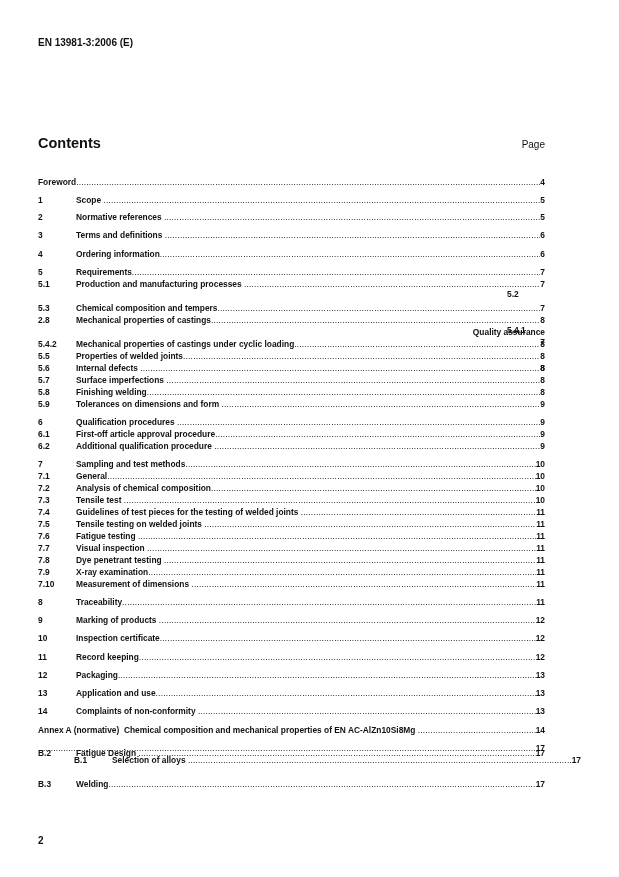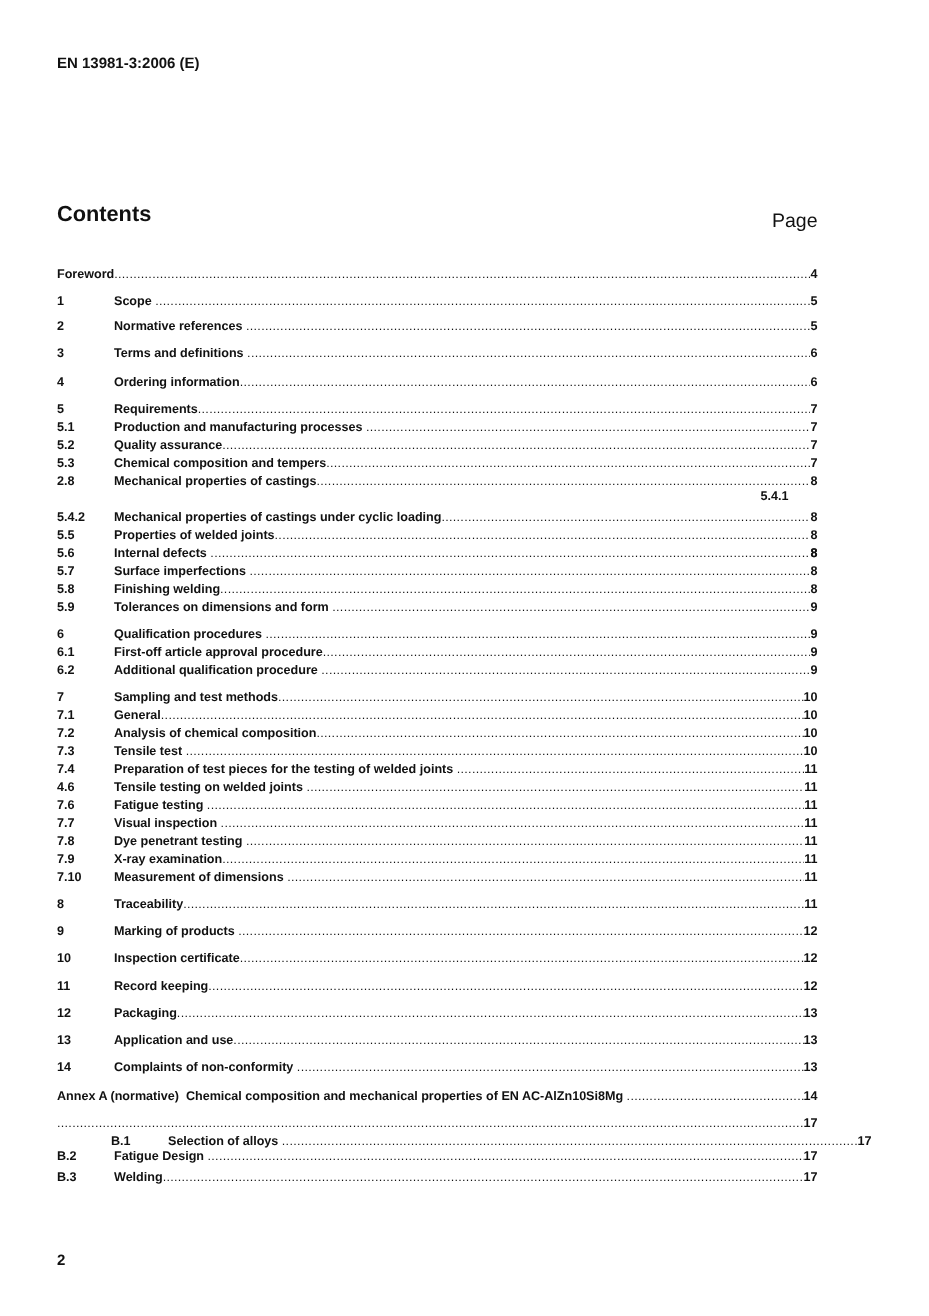--- a/index.html
+++ b/index.html
@@ -1,20 +1,20 @@
 <!DOCTYPE html>
 <html><head>
 <meta charset="utf-8">
 <style>
   html, body { margin: 0; padding: 0; background: #ffffff; }
   body { width: 619px; height: 877px; position: relative; overflow: hidden;
          font-family: "Liberation Sans", sans-serif; color: #111; }
   .doc-id { position: absolute; left: 38px; top: 37px; font-size: 10px; font-weight: bold; }
   .contents-title { position: absolute; left: 38px; top: 135px; font-size: 14.5px; font-weight: bold; }
-  .page-label { position: absolute; right: 74px; top: 139px; font-size: 13px; }
+  .page-label { position: absolute; right: 74px; top: 139px; font-size: 10px; }
   .toc { position: absolute; left: 38px; top: 0; width: 507px; }
   .row { position: absolute; left: 0; width: 507px; height: 12px; font-size: 8.4px; font-weight: bold;
          display: flex; align-items: flex-end; line-height: 10px; white-space: nowrap; }
   .num { width: 38px; flex: 0 0 38px; }
   .title { flex: 0 0 auto; }
   .dots { flex: 1 1 auto; overflow: hidden; font-weight: normal; letter-spacing: 0.2px; }
   .dots::before { content: "..................................................................................................................................................................................................................................................................................................."; }
   .pg { flex: 0 0 auto; }
   .page-number { position: absolute; left: 38px; top: 835px; font-size: 10px; font-weight: bold; }
 </style>
@@ -60,21 +60,21 @@
       <span class="title" style="white-space: pre;">Requirements</span>
       <span class="dots"></span>
       <span class="pg">7</span>
     </div>
     <div class="row" style="top: 277px;">
       <span class="num">5.1</span>
       <span class="title" style="white-space: pre;">Production and manufacturing processes </span>
       <span class="dots"></span>
       <span class="pg">7</span>
     </div>
-    <div class="row" style="top: 289px;">
+    <div class="row" style="top: 289px; flex-direction: column;">
       <span class="num">5.2</span>
       <span class="title" style="white-space: pre;">Quality assurance</span>
       <span class="dots"></span>
       <span class="pg">7</span>
     </div>
     <div class="row" style="top: 301px;">
       <span class="num">5.3</span>
       <span class="title" style="white-space: pre;">Chemical composition and tempers</span>
       <span class="dots"></span>
       <span class="pg">7</span>
@@ -163,26 +163,26 @@
       <span class="pg">10</span>
     </div>
     <div class="row" style="top: 493px;">
       <span class="num">7.3</span>
       <span class="title" style="white-space: pre;">Tensile test </span>
       <span class="dots"></span>
       <span class="pg">10</span>
     </div>
     <div class="row" style="top: 505px;">
       <span class="num">7.4</span>
-      <span class="title" style="white-space: pre;">Preparation of test pieces for the testing of welded joints </span>
+      <span class="title" style="white-space: pre;">Guidelines of test pieces for the testing of welded joints </span>
       <span class="dots"></span>
       <span class="pg">11</span>
     </div>
     <div class="row" style="top: 517px;">
-      <span class="num">4.6</span>
+      <span class="num">7.5</span>
       <span class="title" style="white-space: pre;">Tensile testing on welded joints </span>
       <span class="dots"></span>
       <span class="pg">11</span>
     </div>
     <div class="row" style="top: 529px;">
       <span class="num">7.6</span>
       <span class="title" style="white-space: pre;">Fatigue testing </span>
       <span class="dots"></span>
       <span class="pg">11</span>
     </div>
@@ -260,21 +260,21 @@
     <div class="row nonum" style="top: 741px;">
       <span class="dots"></span>
       <span class="pg">17</span>
     </div>
     <div class="row" style="top: 753px; padding-left: 36px;">
       <span class="num">B.1</span>
       <span class="title" style="white-space: pre;">Selection of alloys </span>
       <span class="dots"></span>
       <span class="pg">17</span>
     </div>
-    <div class="row" style="top: 763px; justify-content: center;">
+    <div class="row" style="top: 746px; justify-content: center;">
       <span class="num">B.2</span>
       <span class="title" style="white-space: pre;">Fatigue Design </span>
       <span class="dots"></span>
       <span class="pg">17</span>
     </div>
     <div class="row" style="top: 777px;">
       <span class="num">B.3</span>
       <span class="title" style="white-space: pre;">Welding</span>
       <span class="dots"></span>
       <span class="pg">17</span>

